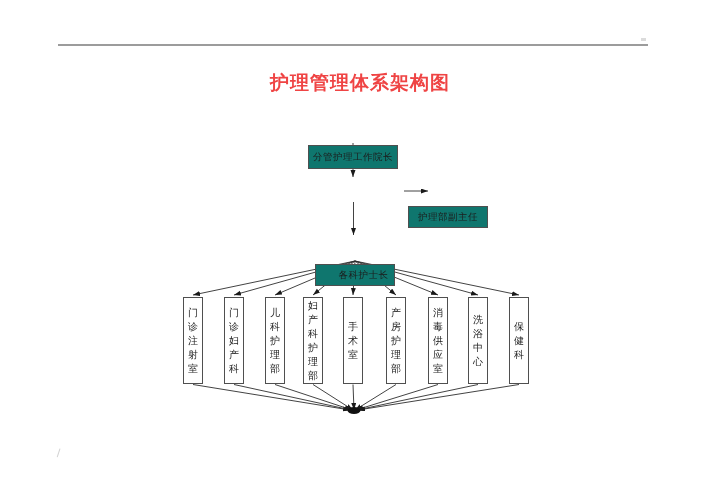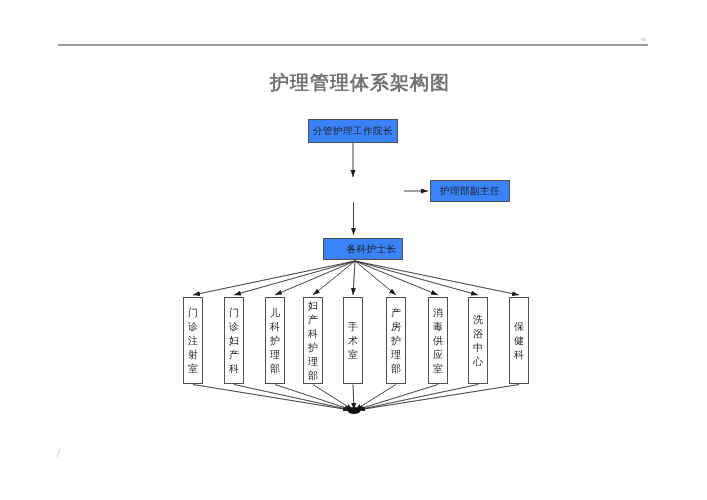--- a/index.html
+++ b/index.html
@@ -23,45 +23,46 @@
   }
   .title {
     position: absolute;
     left: 260px; top: 70px;
     width: 200px;
     margin: 0;
     text-align: center;
     font-size: 19px;
     font-weight: bold;
     letter-spacing: 1px;
-    color: #737373;
+    color: #ef4444;
   }
   .connectors {
     position: absolute;
     left: 0; top: 0;
     width: 707px; height: 500px;
   }
   .node {
     position: absolute;
     box-sizing: border-box;
     border: 1px solid #4f4f4f;
-    background: #3b82f6;
+    background: #0f766e;
     display: flex;
     align-items: center;
     justify-content: center;
     font-size: 9.5px;
     letter-spacing: 0.5px;
     color: #1c1c1c;
     text-align: center;
     white-space: nowrap;
+    margin-top: 26px;
   }
   .node-president { left: 308px; top: 119px; width: 90px;  height: 24px; }
   .node-director  { left: 303px; top: 180px; width: 101px; height: 22px; }
-  .node-deputy    { left: 430px; top: 180px; width: 80px;  height: 22px; }
-  .node-headnurse { left: 323px; top: 238px; width: 80px;  height: 22px; padding-left: 17px; }
+  .node-deputy    { left: 408px; top: 180px; width: 80px;  height: 22px; }
+  .node-headnurse { left: 315px; top: 238px; width: 80px;  height: 22px; padding-left: 17px; }
   .node-nurses    { left: 313px; top: 414px; width: 84px;  height: 20px; font-size: 10.5px; letter-spacing: 2px; }
   .dept {
     position: absolute;
     top: 297px;
     width: 20px; height: 87px;
     box-sizing: border-box;
     border: 1px solid #4f4f4f;
     background: #ffffff;
     display: flex;
     align-items: center;

